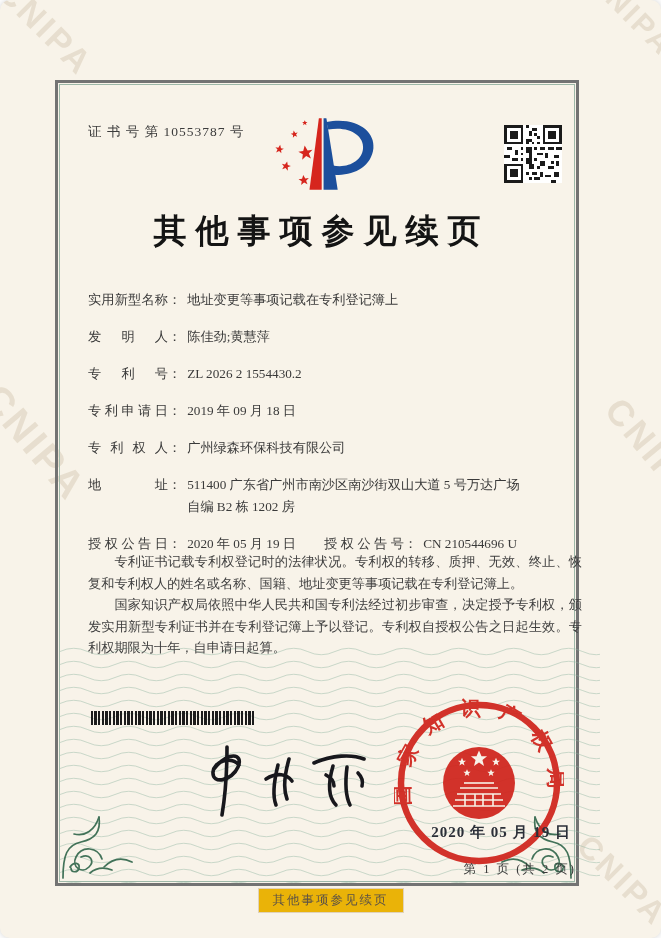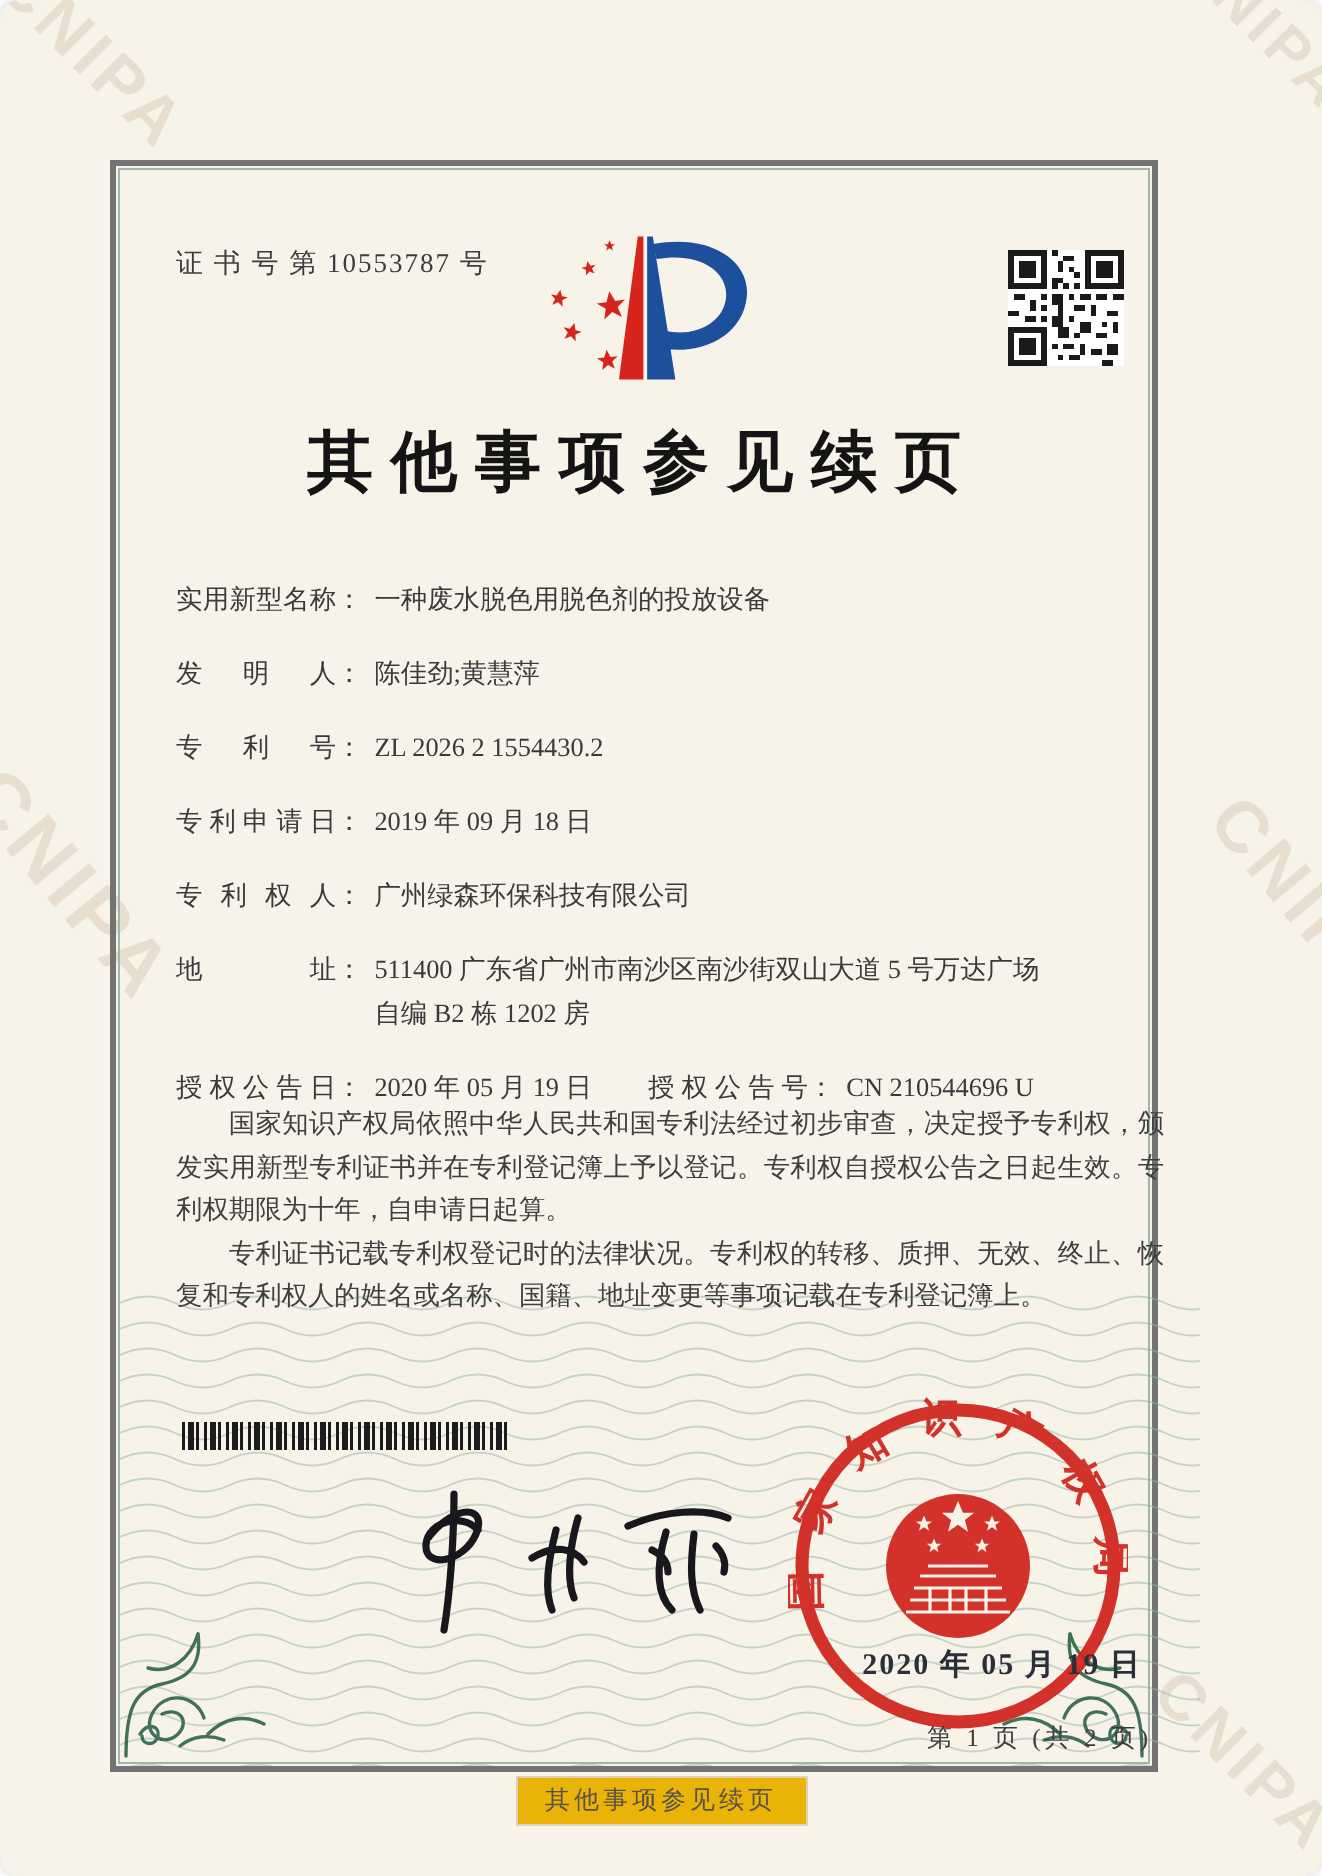--- a/index.html
+++ b/index.html
@@ -192,21 +192,21 @@
           <rect x="17" y="20" width="2" height="1"></rect>
       </g>
     </svg>
 
     <div class="title">其他事项参见续页</div>
 
     <div class="fields">
       <div class="frow">
         <span class="flabel">实用新型名称</span>
           <span class="fcolon">：</span>
-        <span class="fvalue">一种废水脱色用脱色剂的投放设备</span>
+        <span class="fvalue">地址变更等事项记载在专利登记簿上</span>
       </div>
       <div class="frow">
         <span class="flabel">发明人</span>
           <span class="fcolon">：</span>
         <span class="fvalue">陈佳劲;黄慧萍</span>
       </div>
       <div class="frow">
         <span class="flabel">专利号</span>
           <span class="fcolon">：</span>
         <span class="fvalue">ZL 2026 2 1554430.2</span>
@@ -234,22 +234,22 @@
           <span class="fcolon">：</span>
         <span>2020 年 05 月 19 日</span>
         <span class="grant-gap"></span>
         <span class="flabel">授权公告号</span>
           <span class="fcolon">：</span>
         <span>CN 210544696 U</span>
       </div>
     </div>
 
     <div class="paras">
+      <p>专利证书记载专利权登记时的法律状况。专利权的转移、质押、无效、终止、恢复和专利权人的姓名或名称、国籍、地址变更等事项记载在专利登记簿上。</p>
       <p>国家知识产权局依照中华人民共和国专利法经过初步审查，决定授予专利权，颁发实用新型专利证书并在专利登记簿上予以登记。专利权自授权公告之日起生效。专利权期限为十年，自申请日起算。</p>
-      <p>专利证书记载专利权登记时的法律状况。专利权的转移、质押、无效、终止、恢复和专利权人的姓名或名称、国籍、地址变更等事项记载在专利登记簿上。</p>
     </div>
 
     <div class="barcode"></div>
 
     <svg class="sig-script" width="200" height="85" viewBox="0 0 200 85" xmlns="http://www.w3.org/2000/svg">
       <g fill="none" stroke="#17171c" stroke-width="3.6" stroke-linecap="round" stroke-linejoin="round">
         <path d="M28,30 C42,12 58,14 52,28 C46,42 26,46 27,33 C28,22 45,17 53,26"></path>
         <path d="M41,8 C41,30 39,58 36,76"></path>
         <path d="M92,26 C88,42 86,56 90,66"></path>
         <path d="M80,40 C91,33 101,35 106,42"></path>

